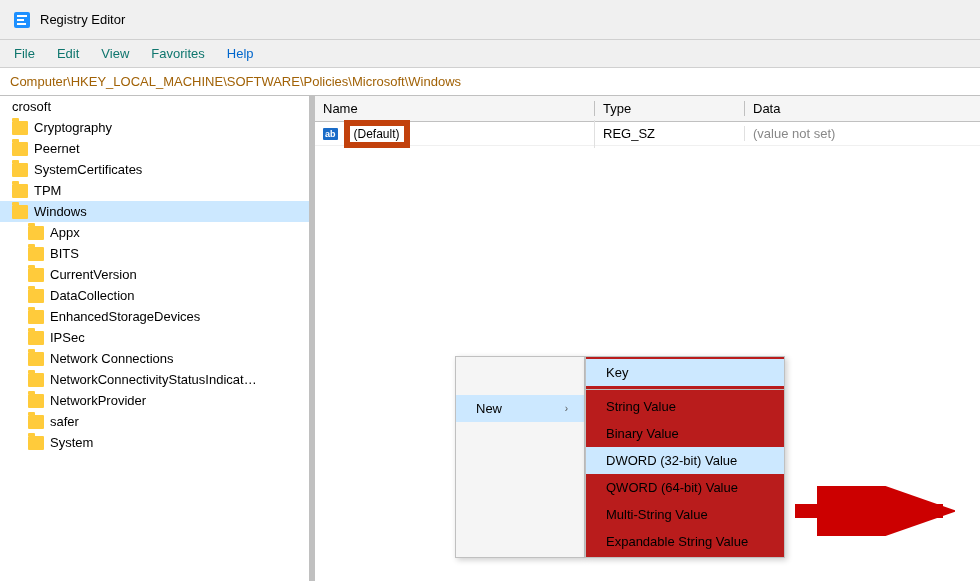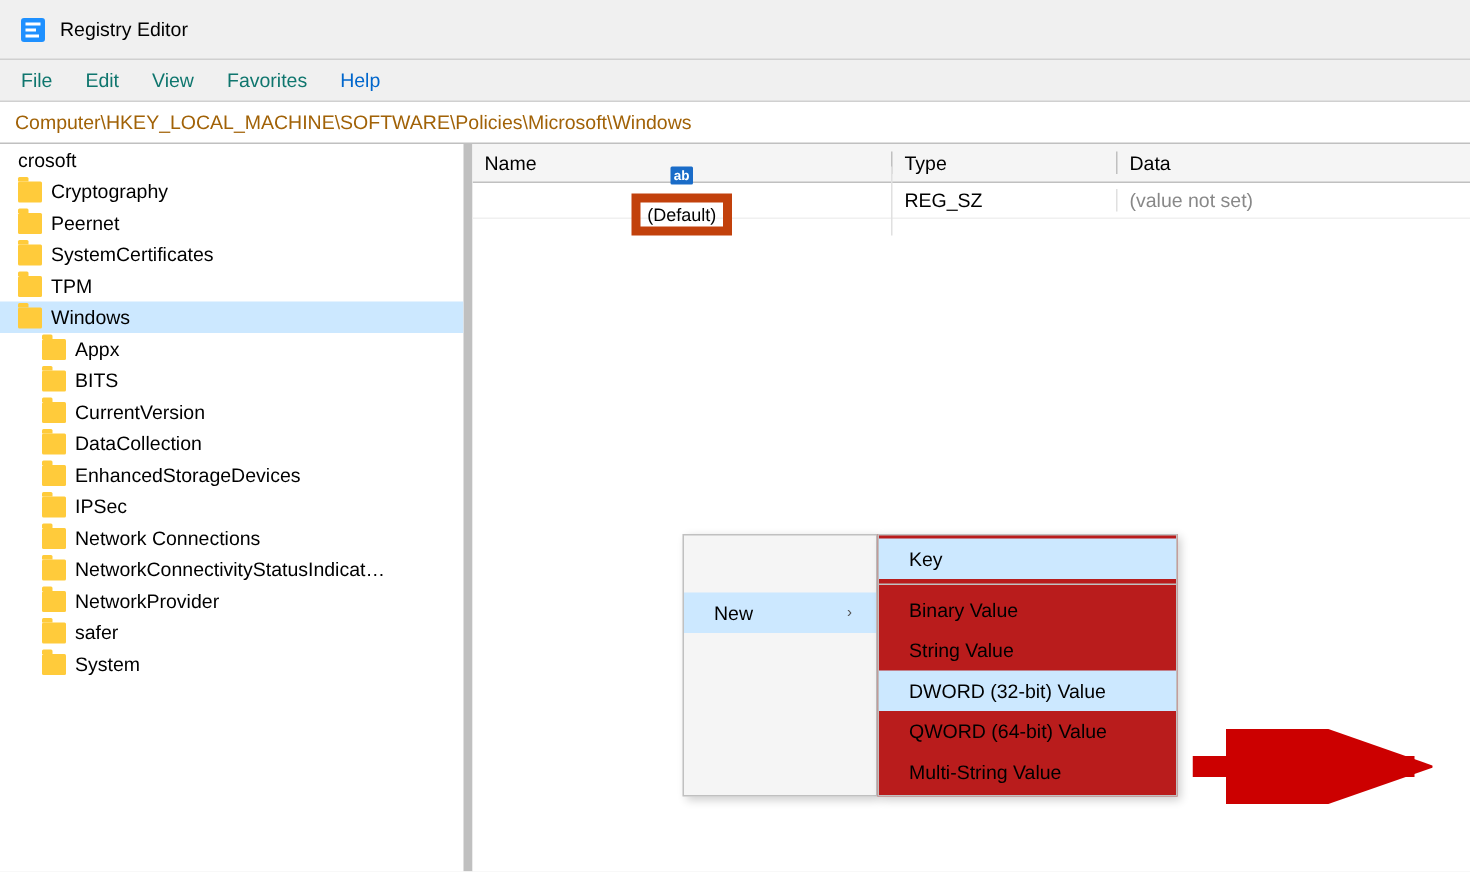--- a/index.html
+++ b/index.html
@@ -150,21 +150,21 @@
     .col-data { flex: 1; padding: 0 8px; font-size: 13px; font-weight: normal; }
 
     
     .table-row {
       display: flex;
       align-items: center;
       height: 24px;
       border-bottom: 1px solid #f0f0f0;
     }
     .table-row .col-name {
-      display: flex; align-items: center; gap: 6px; font-weight: normal; border-right: 1px solid #e0e0e0; flex-direction: column;
+      display: flex; align-items: center; gap: 6px; font-weight: normal; border-right: 1px solid #e0e0e0;
     }
     .table-row .col-type { border-right: 1px solid #e0e0e0; }
 
     
     .ab-icon {
       background: #1a6cc8;
       color: #fff;
       font-size: 9px;
       font-weight: bold;
       padding: 1px 2px;
@@ -374,33 +374,36 @@
           <span class="arrow">›</span>
         </div>
       </div>
 
       <div class="submenu">
         <div class="submenu-item highlighted">
           <span>Key</span>
         </div>
         <div class="submenu-separator"></div>
         <div class="submenu-item">
+          <span>String Value</span>
+        </div>
+        <div class="submenu-item">
           <span>Binary Value</span>
-        </div>
-        <div class="submenu-item">
-          <span>String Value</span>
         </div>
         <div class="submenu-item highlighted">
           <span>DWORD (32-bit) Value</span>
         </div>
         <div class="submenu-item">
           <span>QWORD (64-bit) Value</span>
         </div>
         <div class="submenu-item">
           <span>Multi-String Value</span>
+        </div>
+        <div class="submenu-item">
+          <span>Expandable String Value</span>
         </div>
       </div>
     </div>
 
     <div class="red-arrow">
       <svg viewBox="0 0 160 50" xmlns="http://www.w3.org/2000/svg">
         <defs>
           <marker id="arrowhead" markerWidth="10" markerHeight="7" refX="9" refY="3.5" orient="auto">
             <polygon points="0 0, 10 3.5, 0 7" fill="#cc0000"></polygon>
           </marker>

